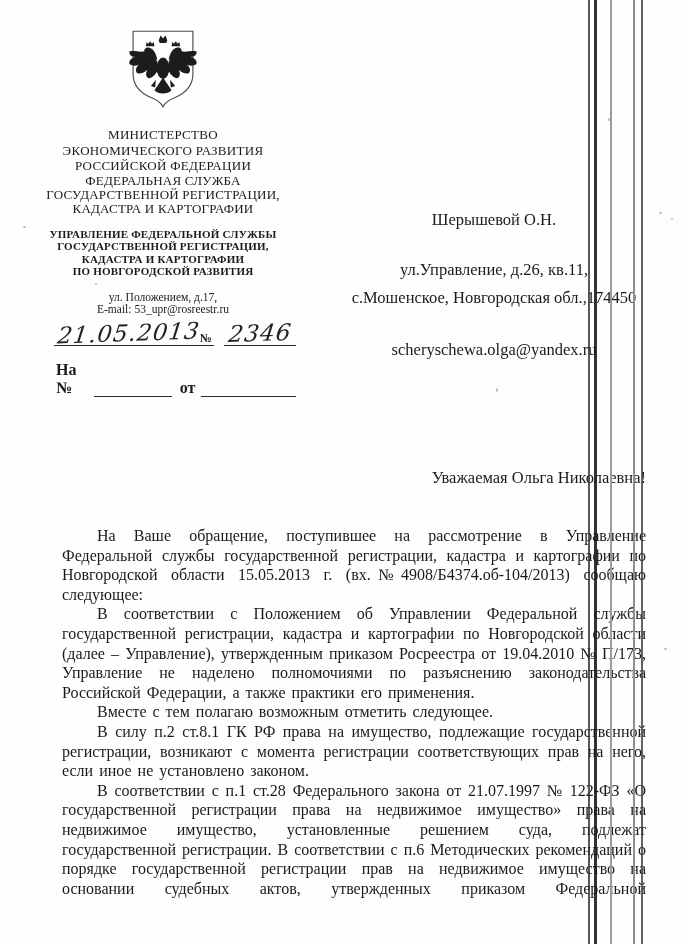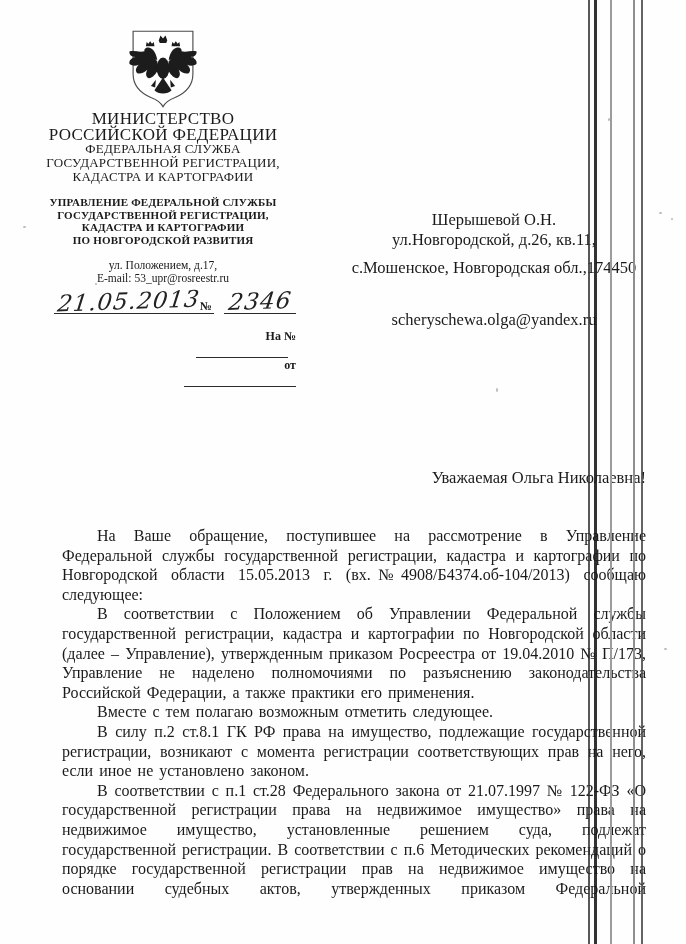--- a/index.html
+++ b/index.html
@@ -4,42 +4,42 @@
 <style>
   html,body{margin:0;padding:0;background:#e8e8e8;}
   .page{
     position:relative;width:686px;height:944px;background:#fefefe;
     font-family:"Liberation Serif", serif;color:#1a1a1a;overflow:hidden;
     margin:0 auto;
   }
   
   .lh{position:absolute;left:30px;top:24px;width:266px;text-align:center;}
   .emblem{width:86px;height:84px;margin:3px auto 0 auto;display:block;}
-  .ministry{margin-top:0;font-size:17px;line-height:15.5px;letter-spacing:.3px;}
+  .ministry{margin-top:16px;font-size:13px;line-height:15.5px;letter-spacing:.3px;}
   .service{font-size:13px;line-height:14px;letter-spacing:.2px;}
   .office{margin-top:12px;font-size:11px;line-height:12.5px;font-weight:bold;letter-spacing:.2px;}
   .addr{margin-top:13px;font-size:11.5px;line-height:12.5px;}
   
   .outgoing{margin:2px 0 0 24px;display:flex;align-items:flex-end;text-align:left;height:28px;}
   .date-seg{width:158px;border-bottom:1.6px solid #2b2b2b;display:flex;align-items:flex-end;justify-content:space-between;padding:0 2px 0 4px;}
   .num-seg{width:86px;margin-left:10px;border-bottom:1.6px solid #2b2b2b;text-align:center;}
   .hand{
     font-family:"DejaVu Serif", serif;font-style:italic;font-size:23px;line-height:24px;
     transform:skewX(-9deg) rotate(-2deg);display:inline-block;color:#222;letter-spacing:1px;
     white-space:nowrap;
   }
   .no-sign{font-size:12px;font-weight:bold;line-height:14px;}
-  .ref-line{margin:15px 0 0 26px;display:flex;align-items:flex-end;text-align:left;font-size:12px;font-weight:bold;flex-direction:column;}
+  .ref-line{margin:15px 0 0 26px;display:flex;align-items:flex-end;text-align:left;font-size:16px;font-weight:bold;}
   .blank{display:inline-block;border-bottom:1.3px solid #2b2b2b;height:13px;}
   .blank.b1{width:92px;margin:0 8px 0 4px;}
   .blank.b2{width:112px;margin-left:6px;}
   
   .recipient{position:absolute;left:338px;top:210px;width:312px;text-align:center;font-size:16.5px;line-height:20px;}
   .recipient div{white-space:nowrap;}
-  .rcp-name{}
+  .rcp-name{margin-bottom:30px;}
   .rcp-a1{margin-bottom:8px;}
   .rcp-a2{margin-bottom:32px;}
   
   .content{position:absolute;left:62px;top:468px;width:584px;}
   .salutation{text-align:right;font-size:16.5px;line-height:19px;margin:0 0 39px 0;}
   .content p{
     margin:0;font-size:16px;line-height:19.6px;text-align:justify;
     text-indent:35px;word-spacing:2px;
   }
   .content p.continues{text-align-last:justify;}
@@ -69,20 +69,21 @@
         </g>
         <use href="#eh" transform="translate(120 0) scale(-1 1)"></use>
         <path d="M54,19 l2.5,-7 3.5,4 3.5,-4 2.5,7 -1.5,3.5 h-9 z"></path>
         <ellipse cx="60" cy="58" rx="9" ry="15"></ellipse>
         <path d="M60,71 l-12,18 c3,3 7,4.5 12,4.5 c5,0 9,-1.5 12,-4.5 l-12,-18 z"></path>
       </g>
     </svg>
 
     <div class="ministry">
       <div>МИНИСТЕРСТВО</div>
+      <div>ЭКОНОМИЧЕСКОГО РАЗВИТИЯ</div>
       <div>РОССИЙСКОЙ ФЕДЕРАЦИИ</div>
     </div>
 
     <div class="service">
       <div>ФЕДЕРАЛЬНАЯ СЛУЖБА</div>
       <div>ГОСУДАРСТВЕННОЙ РЕГИСТРАЦИИ,</div>
       <div>КАДАСТРА И КАРТОГРАФИИ</div>
     </div>
 
     <div class="office">
@@ -110,21 +111,21 @@
     <div class="ref-line">
       <span>На №</span>
       <span class="blank b1"></span>
       <span>от</span>
       <span class="blank b2"></span>
     </div>
   </div>
 
   <div class="recipient">
     <div class="rcp-name">Шерышевой О.Н.</div>
-    <div class="rcp-a1">ул.Новгородской, д.26, кв.11,</div>
+    <div class="rcp-a1">ул.Управление, д.26, кв.11,</div>
     <div class="rcp-a2">с.Мошенское, Новгородская обл.,174450</div>
     <div>scheryschewa.olga@yandex.ru</div>
   </div>
 
   <div class="content">
     <div class="salutation">Уважаемая Ольга Николаевна!</div>
     <p>На Ваше обращение, поступившее на рассмотрение в Управление Федеральной службы государственной регистрации, кадастра и картографии по Новгородской области 15.05.2013 г. (вх.№4908/Б4374.об-104/2013) сообщаю следующее:</p>
     <p>В соответствии с Положением об Управлении Федеральной службы государственной регистрации, кадастра и картографии по Новгородской области (далее – Управление), утвержденным приказом Росреестра от 19.04.2010 № П/173, Управление не наделено полномочиями по разъяснению законодательства Российской Федерации, а также практики его применения.</p>
     <p>Вместе с тем полагаю возможным отметить следующее.</p>
     <p>В силу п.2 ст.8.1 ГК РФ права на имущество, подлежащие государственной регистрации, возникают с момента регистрации соответствующих прав на него, если иное не установлено законом.</p>

